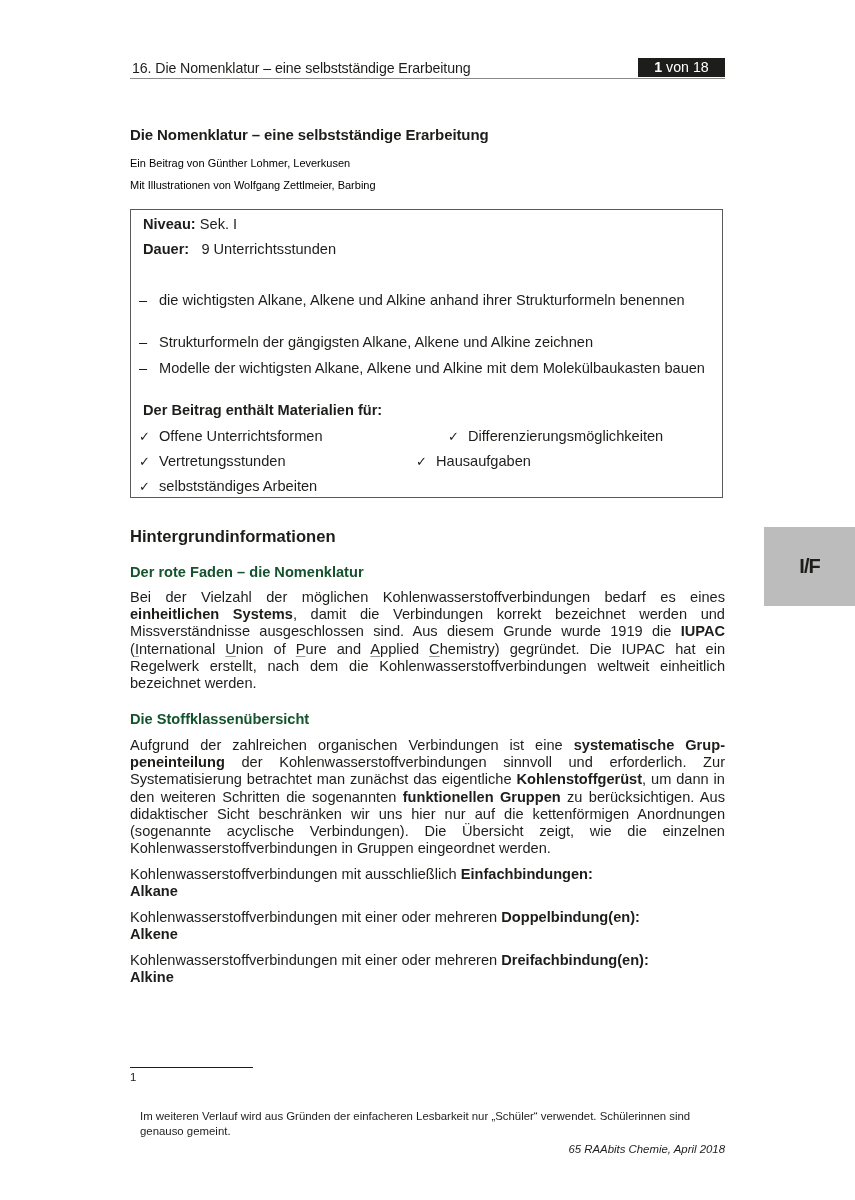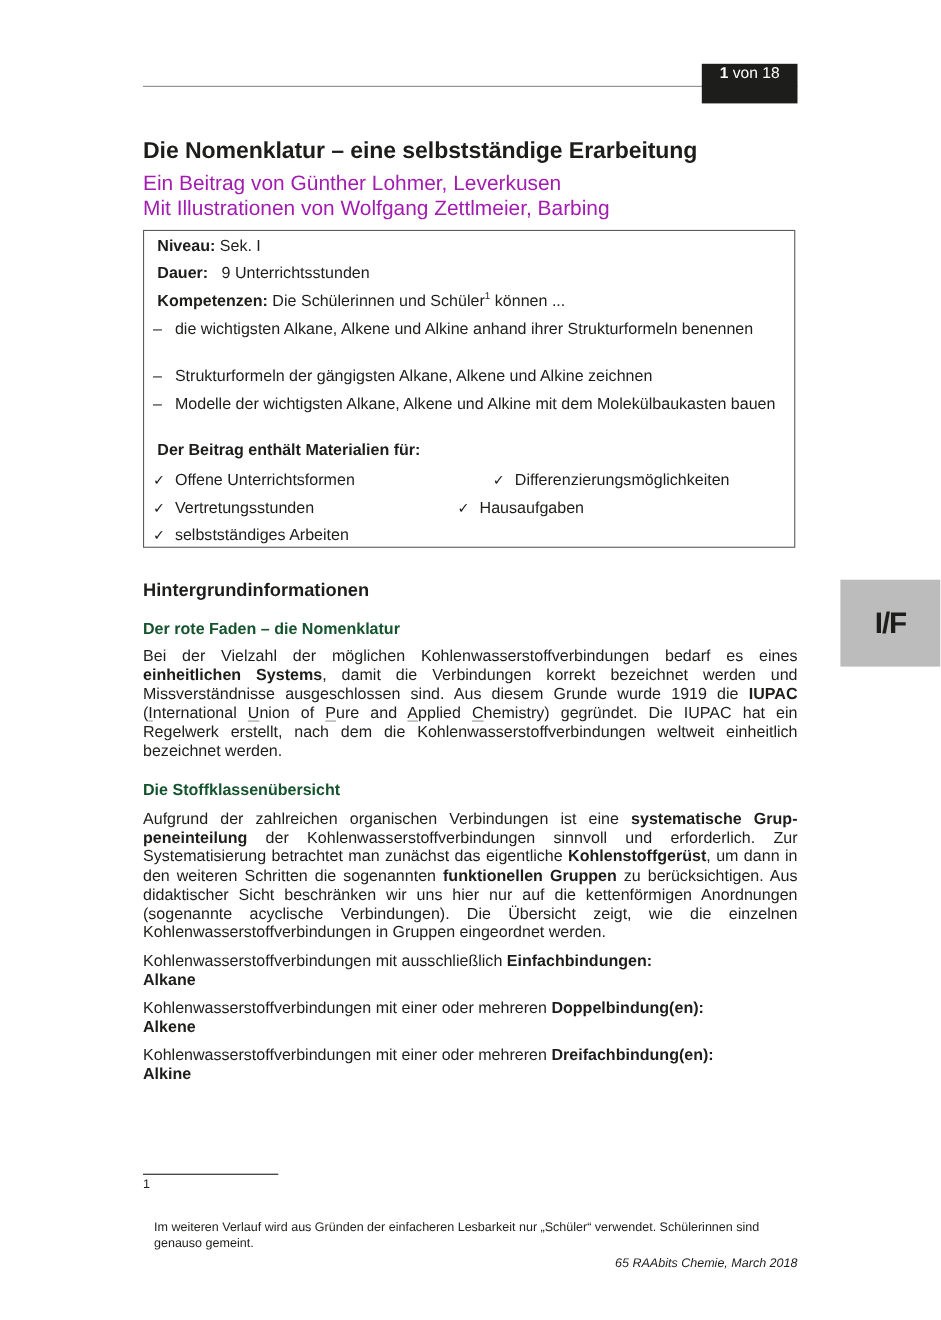--- a/index.html
+++ b/index.html
@@ -22,35 +22,35 @@
       left: 130px; top: 58px; width: 595px; height: 20px;
       border-bottom: 1.5px solid #8a8a8a;
     }
     .run-header-title {
       position: absolute; left: 2px; top: 2px;
       font-size: 14.2px; letter-spacing: -0.1px;
       color: #1d1d1b;
     }
     .page-badge {
       position: absolute; right: 0; top: 0;
-      width: 87px; height: 36px;
+      width: 87px; height: 19px;
       background: #1d1d1b; color: #ffffff;
       font-size: 14.2px; line-height: 19px;
       text-align: center;
     }
     .page-badge b { font-weight: bold; }
 
     
     .doc-title {
       left: 130px; top: 126px;
-      font-size: 21px; font-weight: bold; letter-spacing: -0.1px;
+      font-size: 15px; font-weight: bold; letter-spacing: -0.1px;
       color: #1d1d1b; margin: 0;
     }
     .byline {
-      left: 130px; font-size: 19px; color: #a21caf;
+      left: 130px; font-size: 11px; color: #000000;
     }
     .byline-1 { top: 157px; }
     .byline-2 { top: 179px; }
 
     
     .info-box {
       left: 130px; top: 209px; width: 593px; height: 289px;
       border: 1.3px solid #5a5a5a;
       box-sizing: border-box;
       font-size: 14.6px; line-height: 17px;
@@ -61,21 +61,21 @@
     .dash-item .dash { position: absolute; left: 0; top: 0; }
     .dash-item .txt { position: absolute; left: 20px; width: 555px; }
     .check-item { position: absolute; white-space: nowrap; }
     .check-item .chk { display: inline-block; width: 20px; font-size: 13px; }
     sup.fn { font-size: 9px; vertical-align: 6px; line-height: 0; }
 
     
     .side-tab {
       left: 764px; top: 527px; width: 91px; height: 79px;
       background: #bcbcbc;
-      font-size: 27px; font-weight: bold; color: #1d1d1b;
+      font-size: 20px; font-weight: bold; color: #1d1d1b;
       text-align: center; line-height: 79px; letter-spacing: -1px;
     }
 
     
     .h2 {
       left: 130px; top: 527px;
       font-size: 16.6px; font-weight: bold; margin: 0; color: #1d1d1b;
     }
     .h3 {
       left: 130px; font-size: 14.6px; font-weight: bold; margin: 0; color: #14532d;
@@ -106,39 +106,36 @@
     .page-footer {
       right: 130px; top: 1143px;
       font-size: 11.4px; font-style: italic; color: #1d1d1b;
       text-align: right; white-space: nowrap;
     }
   </style>
 </head>
 <body>
 
 <div class="abs run-header">
+  <span class="run-header-title">16. Die Nomenklatur – eine selbstständige Erarbeitung</span>
   <div class="page-badge"><b>1</b> <span>von 18</span></div>
 </div>
 
 <h1 class="abs doc-title">Die Nomenklatur – eine selbstständige Erarbeitung</h1>
 <div class="abs byline byline-1">Ein Beitrag von Günther Lohmer, Leverkusen</div>
 <div class="abs byline byline-2">Mit Illustrationen von Wolfgang Zettlmeier, Barbing</div>
 
 <div class="abs info-box">
   <div class="line" style="top:6px;">
     <b>Niveau:</b>
     <span>Sek. I</span>
   </div>
   <div class="line" style="top:31px;">
     <b>Dauer:</b>&nbsp;&nbsp;
     <span>9 Unterrichtsstunden</span>
-  </div>
-  <div class="line" style="top:56px;">
-    <b>Kompetenzen:</b>
-    <span><span>Die Schülerinnen und Schüler</span><sup class="fn">1</sup><span> können ...</span></span>
   </div>
 
   <div class="dash-item" style="top:82px;">
     <span class="dash">–</span>
     <span class="txt">die wichtigsten Alkane, Alkene und Alkine anhand ihrer Strukturformeln benennen</span>
   </div>
   <div class="dash-item" style="top:124px;">
     <span class="dash">–</span>
     <span class="txt">Strukturformeln der gängigsten Alkane, Alkene und Alkine zeichnen</span>
   </div>
@@ -181,13 +178,13 @@
 <p class="abs para nojust" style="top:866px;"><span>Kohlenwasserstoffverbindungen mit ausschließlich </span><b>Einfachbindungen:</b><br><b>Alkane</b></p>
 <p class="abs para nojust" style="top:909px;"><span>Kohlenwasserstoffverbindungen mit einer oder mehreren </span><b>Doppelbindung(en):</b><br><b>Alkene</b></p>
 <p class="abs para nojust" style="top:952px;"><span>Kohlenwasserstoffverbindungen mit einer oder mehreren </span><b>Dreifachbindung(en):</b><br><b>Alkine</b></p>
 
 <div class="abs fn-rule"></div>
 <div class="abs footnote">
   <span class="num">1</span>
   <span class="txt">Im weiteren Verlauf wird aus Gründen der einfacheren Lesbarkeit nur „Schüler“ verwendet. Schülerin­nen sind genauso gemeint.</span>
 </div>
 
-<div class="abs page-footer">65 RAAbits Chemie, March 2018</div>
+<div class="abs page-footer">65 RAAbits Chemie, April 2018</div>
 
 </body></html>

